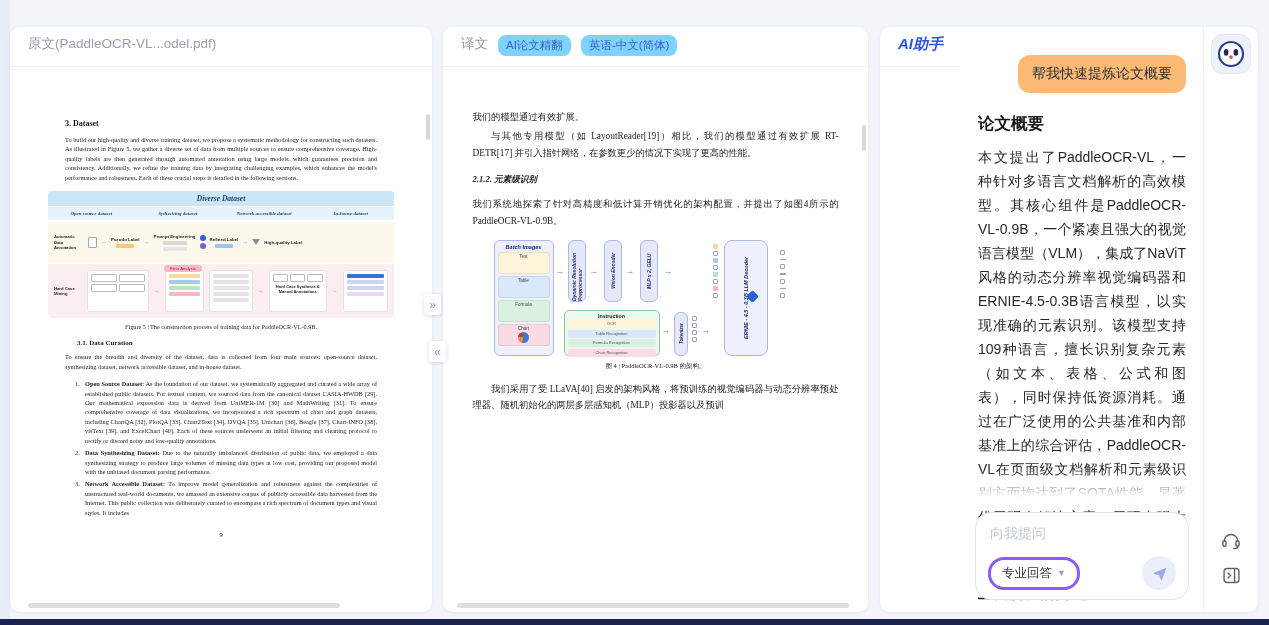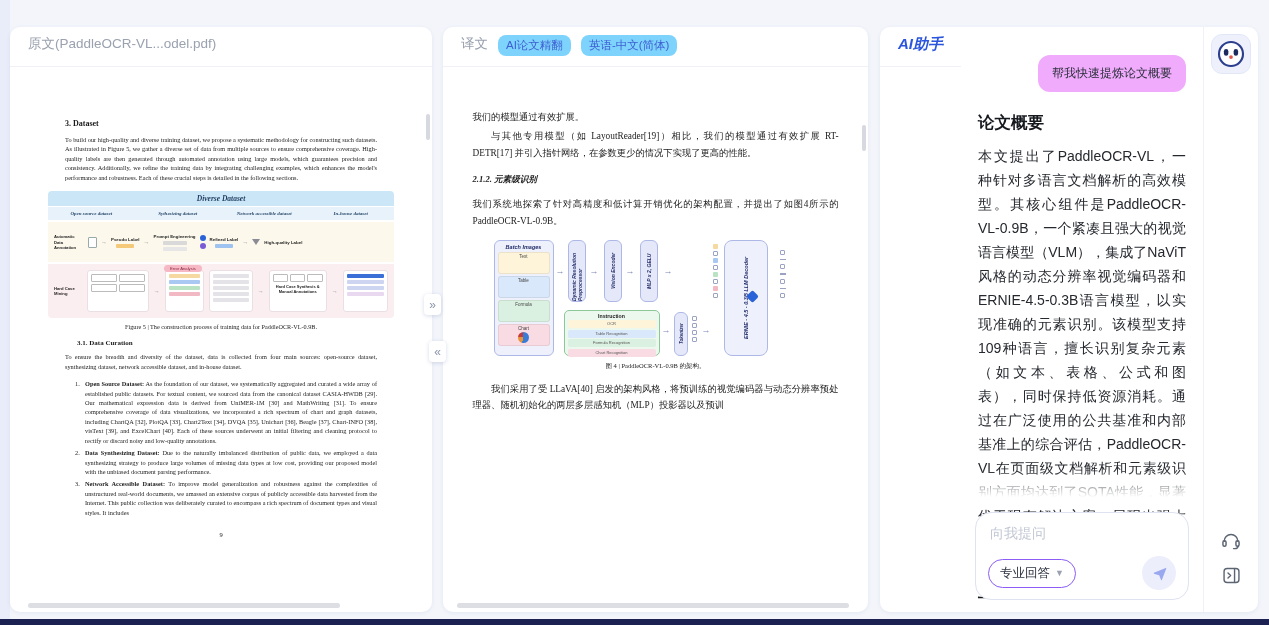--- a/index.html
+++ b/index.html
@@ -106,36 +106,36 @@
 
   
   .chev { position:absolute; width:17px; height:21px; background:#fff; border-radius:4px;
           box-shadow:0 1px 4px rgba(40,60,120,.18); color:#8b95ad; font-size:12px;
           display:flex; align-items:center; justify-content:center; cursor:pointer; z-index:5; }
 
   
   .chat-col { flex:1; display:flex; flex-direction:row; position:relative; min-width:0; }
   .logo { color:#2b55dd; font-weight:bold; font-size:15px; font-style:italic; }
   .chat { flex:1; position:relative; padding:14px 17px 0; overflow:hidden; }
-  .bubble { background:#f0abfc; border-radius:12px; padding:10px 14px; font-size:12px; color:#2a2f3a;
+  .bubble { background:#fdba74; border-radius:12px; padding:10px 14px; font-size:14px; color:#2a2f3a;
             width:fit-content; margin:14px 0 20px auto; }
   .ans-h { font-size:16.5px; font-weight:bold; color:#15181d; margin:4px 0 10px; }
   .ans-p { font-size:14px; line-height:24px; color:#25282e; text-align:justify; }
   .ans-h2 { font-size:15.5px; font-weight:bold; color:#15181d; margin:6px 0 8px; }
   .issue { position:relative; padding-left:20px; font-size:14px; line-height:24px; color:#25282e; }
   .issue .inum { position:absolute; left:2px; }
   .issue .dim { color:#aeb3bd; }
   .fade { position:absolute; left:0; right:0; bottom:110px; height:32px;
           background:linear-gradient(rgba(255,255,255,0), #fff 85%); pointer-events:none; }
   .inputbox { position:absolute; left:14px; right:14px; bottom:12px; height:88px; background:#fff;
               border:1px solid #dfe2f0; border-radius:16px; padding:12px 12px 10px 14px; }
   .ph { font-size:14px; color:#c3c8d4; }
   .in-row { position:absolute; left:12px; right:12px; bottom:9px; display:flex;
             justify-content:space-between; align-items:center; }
-  .mode-pill { display:flex; align-items:center; gap:5px; border:1px solid #8b5cf6; border-radius:16px;
+  .mode-pill { display:flex; align-items:center; gap:5px; border:3px solid #8b5cf6; border-radius:16px;
                padding:5px 11px; font-size:12.5px; color:#2f3541; background:#fff; cursor:pointer; }
   .caret { color:#9aa1af; font-size:9px; }
   .send-btn { width:34px; height:34px; border-radius:50%; background:#eceffb; display:flex;
               align-items:center; justify-content:center; cursor:pointer; }
   .rail { width:55px; border-left:1px solid #f0f1f6; position:relative; flex:none; }
   .mascot-btn { position:absolute; top:7px; left:50%; transform:translateX(-50%); width:40px; height:40px;
                 border-radius:11px; background:#eef1fc; border:1px solid #e2e7f8; display:flex;
                 align-items:center; justify-content:center; cursor:pointer; }
   .rail-ic { position:absolute; left:50%; transform:translateX(-50%); width:24px; height:24px;
              display:flex; align-items:center; justify-content:center; cursor:pointer; }

